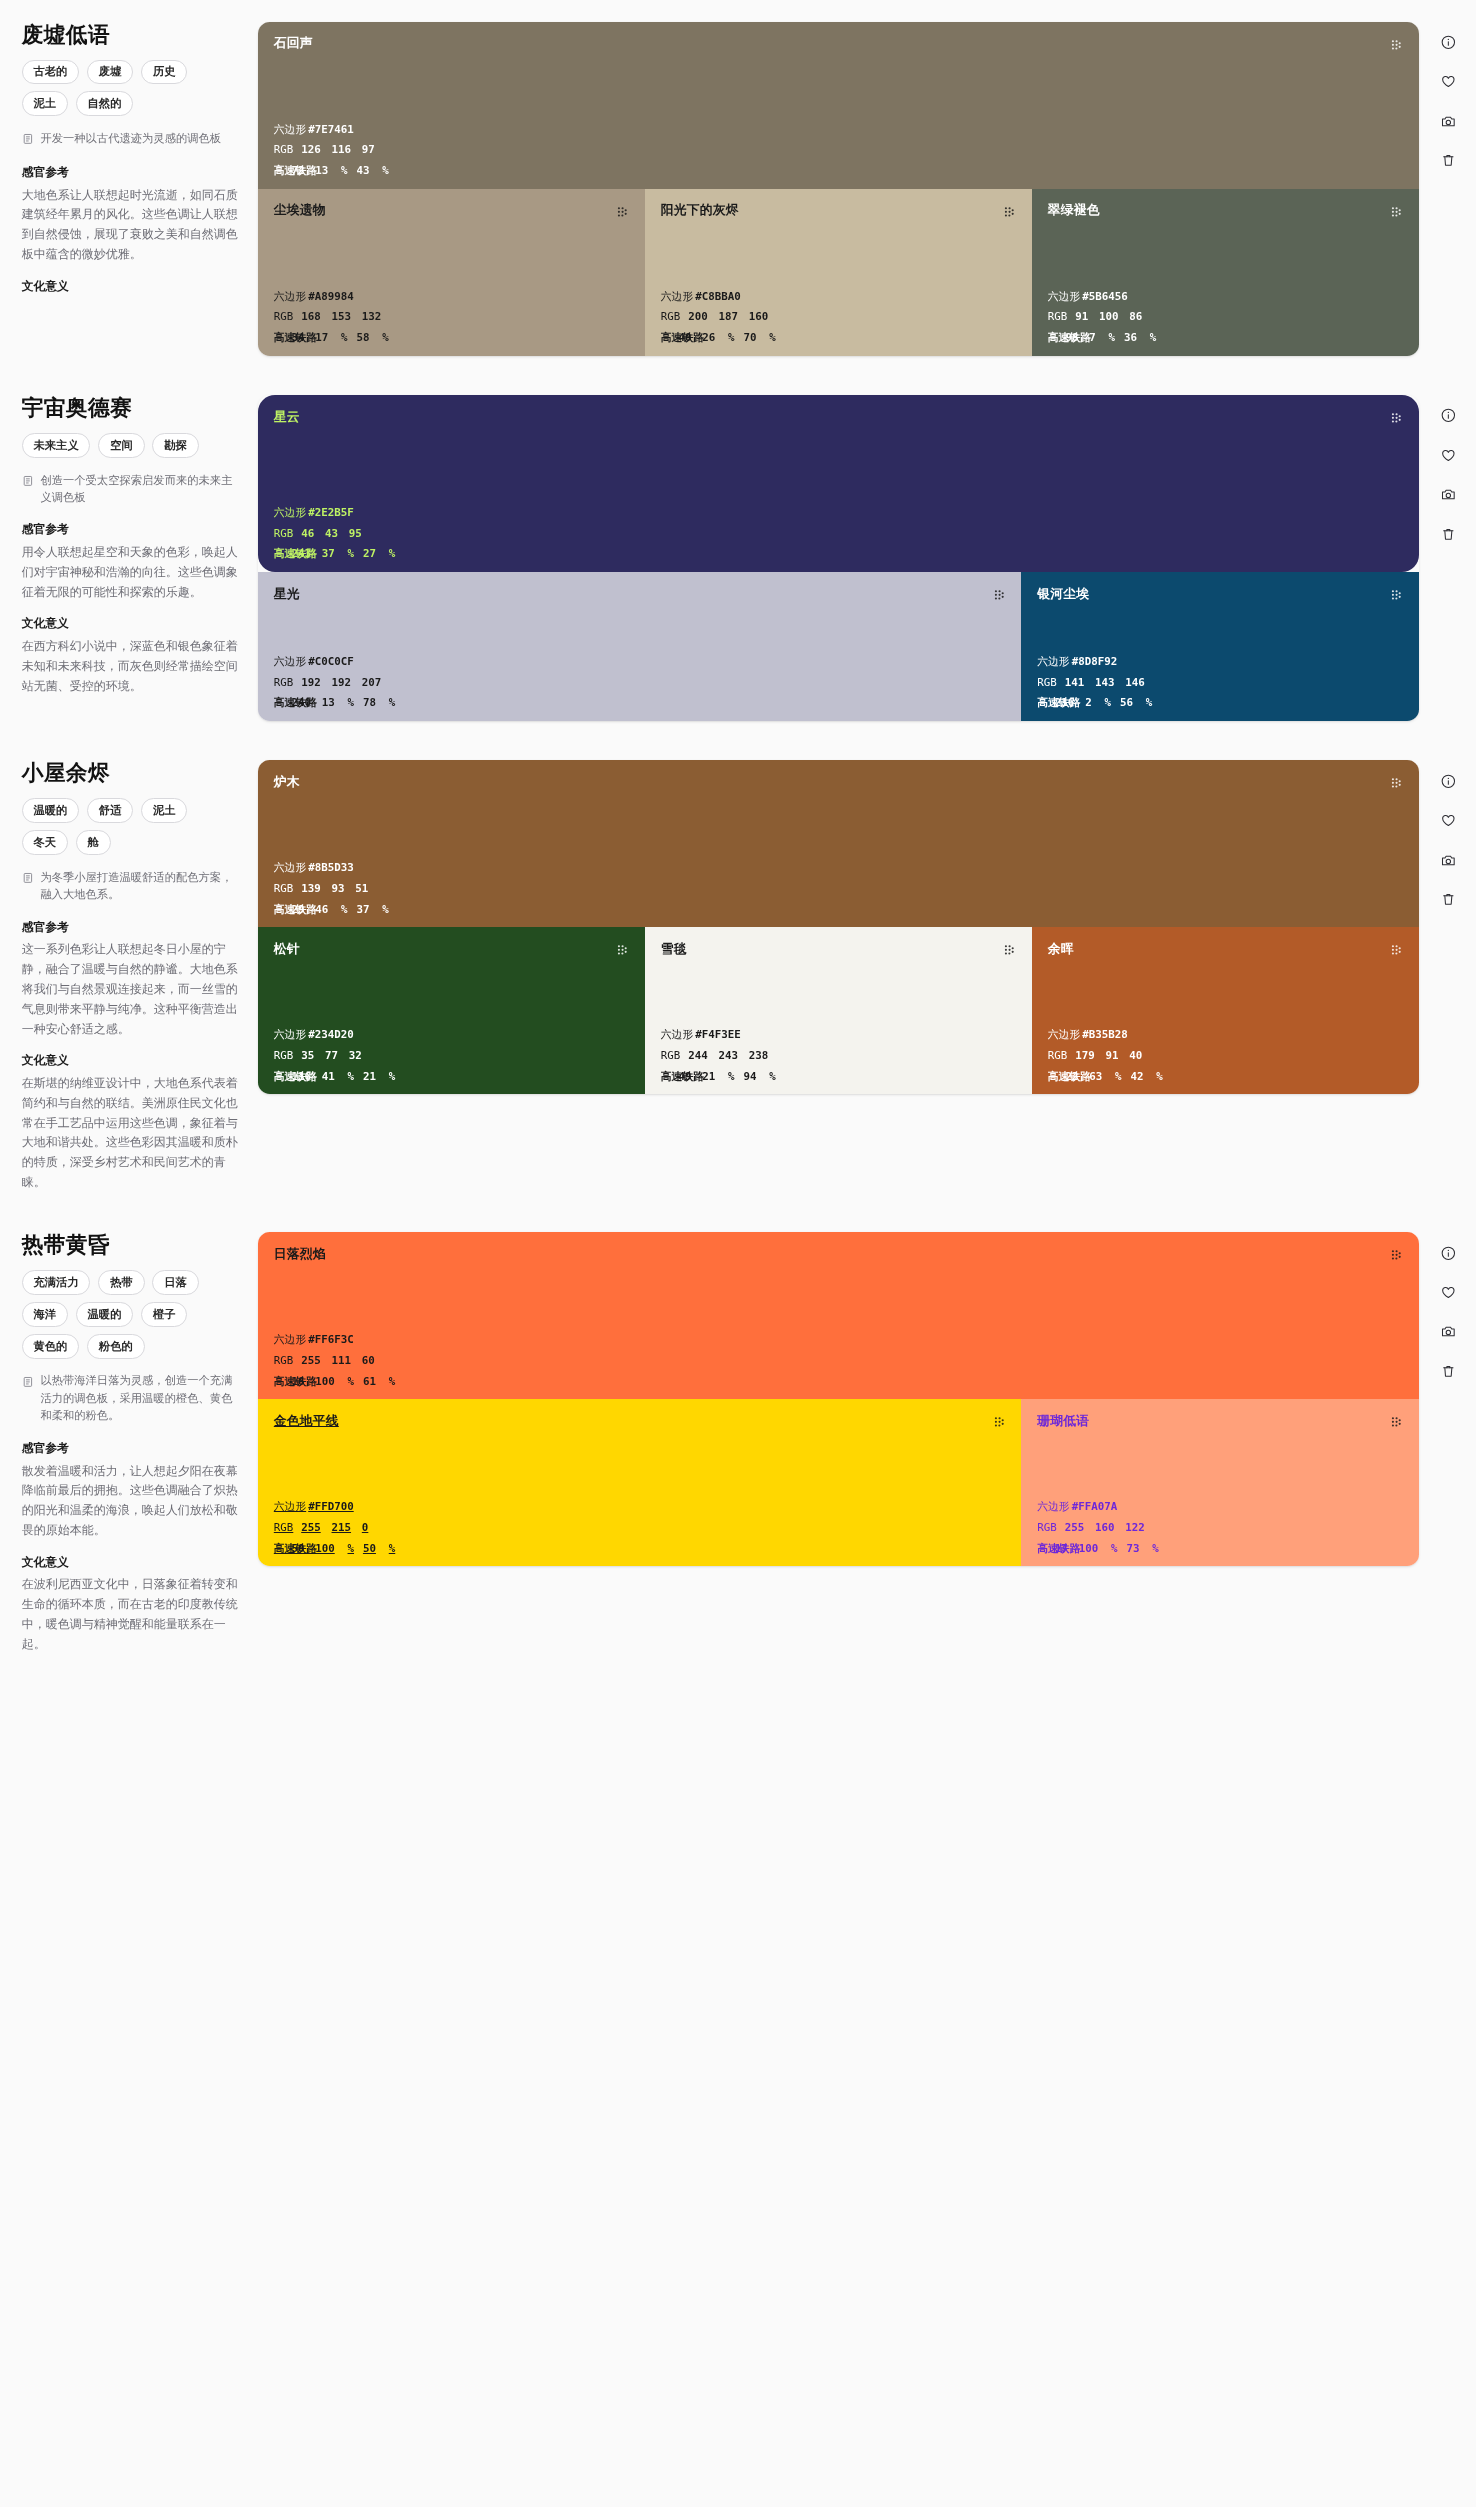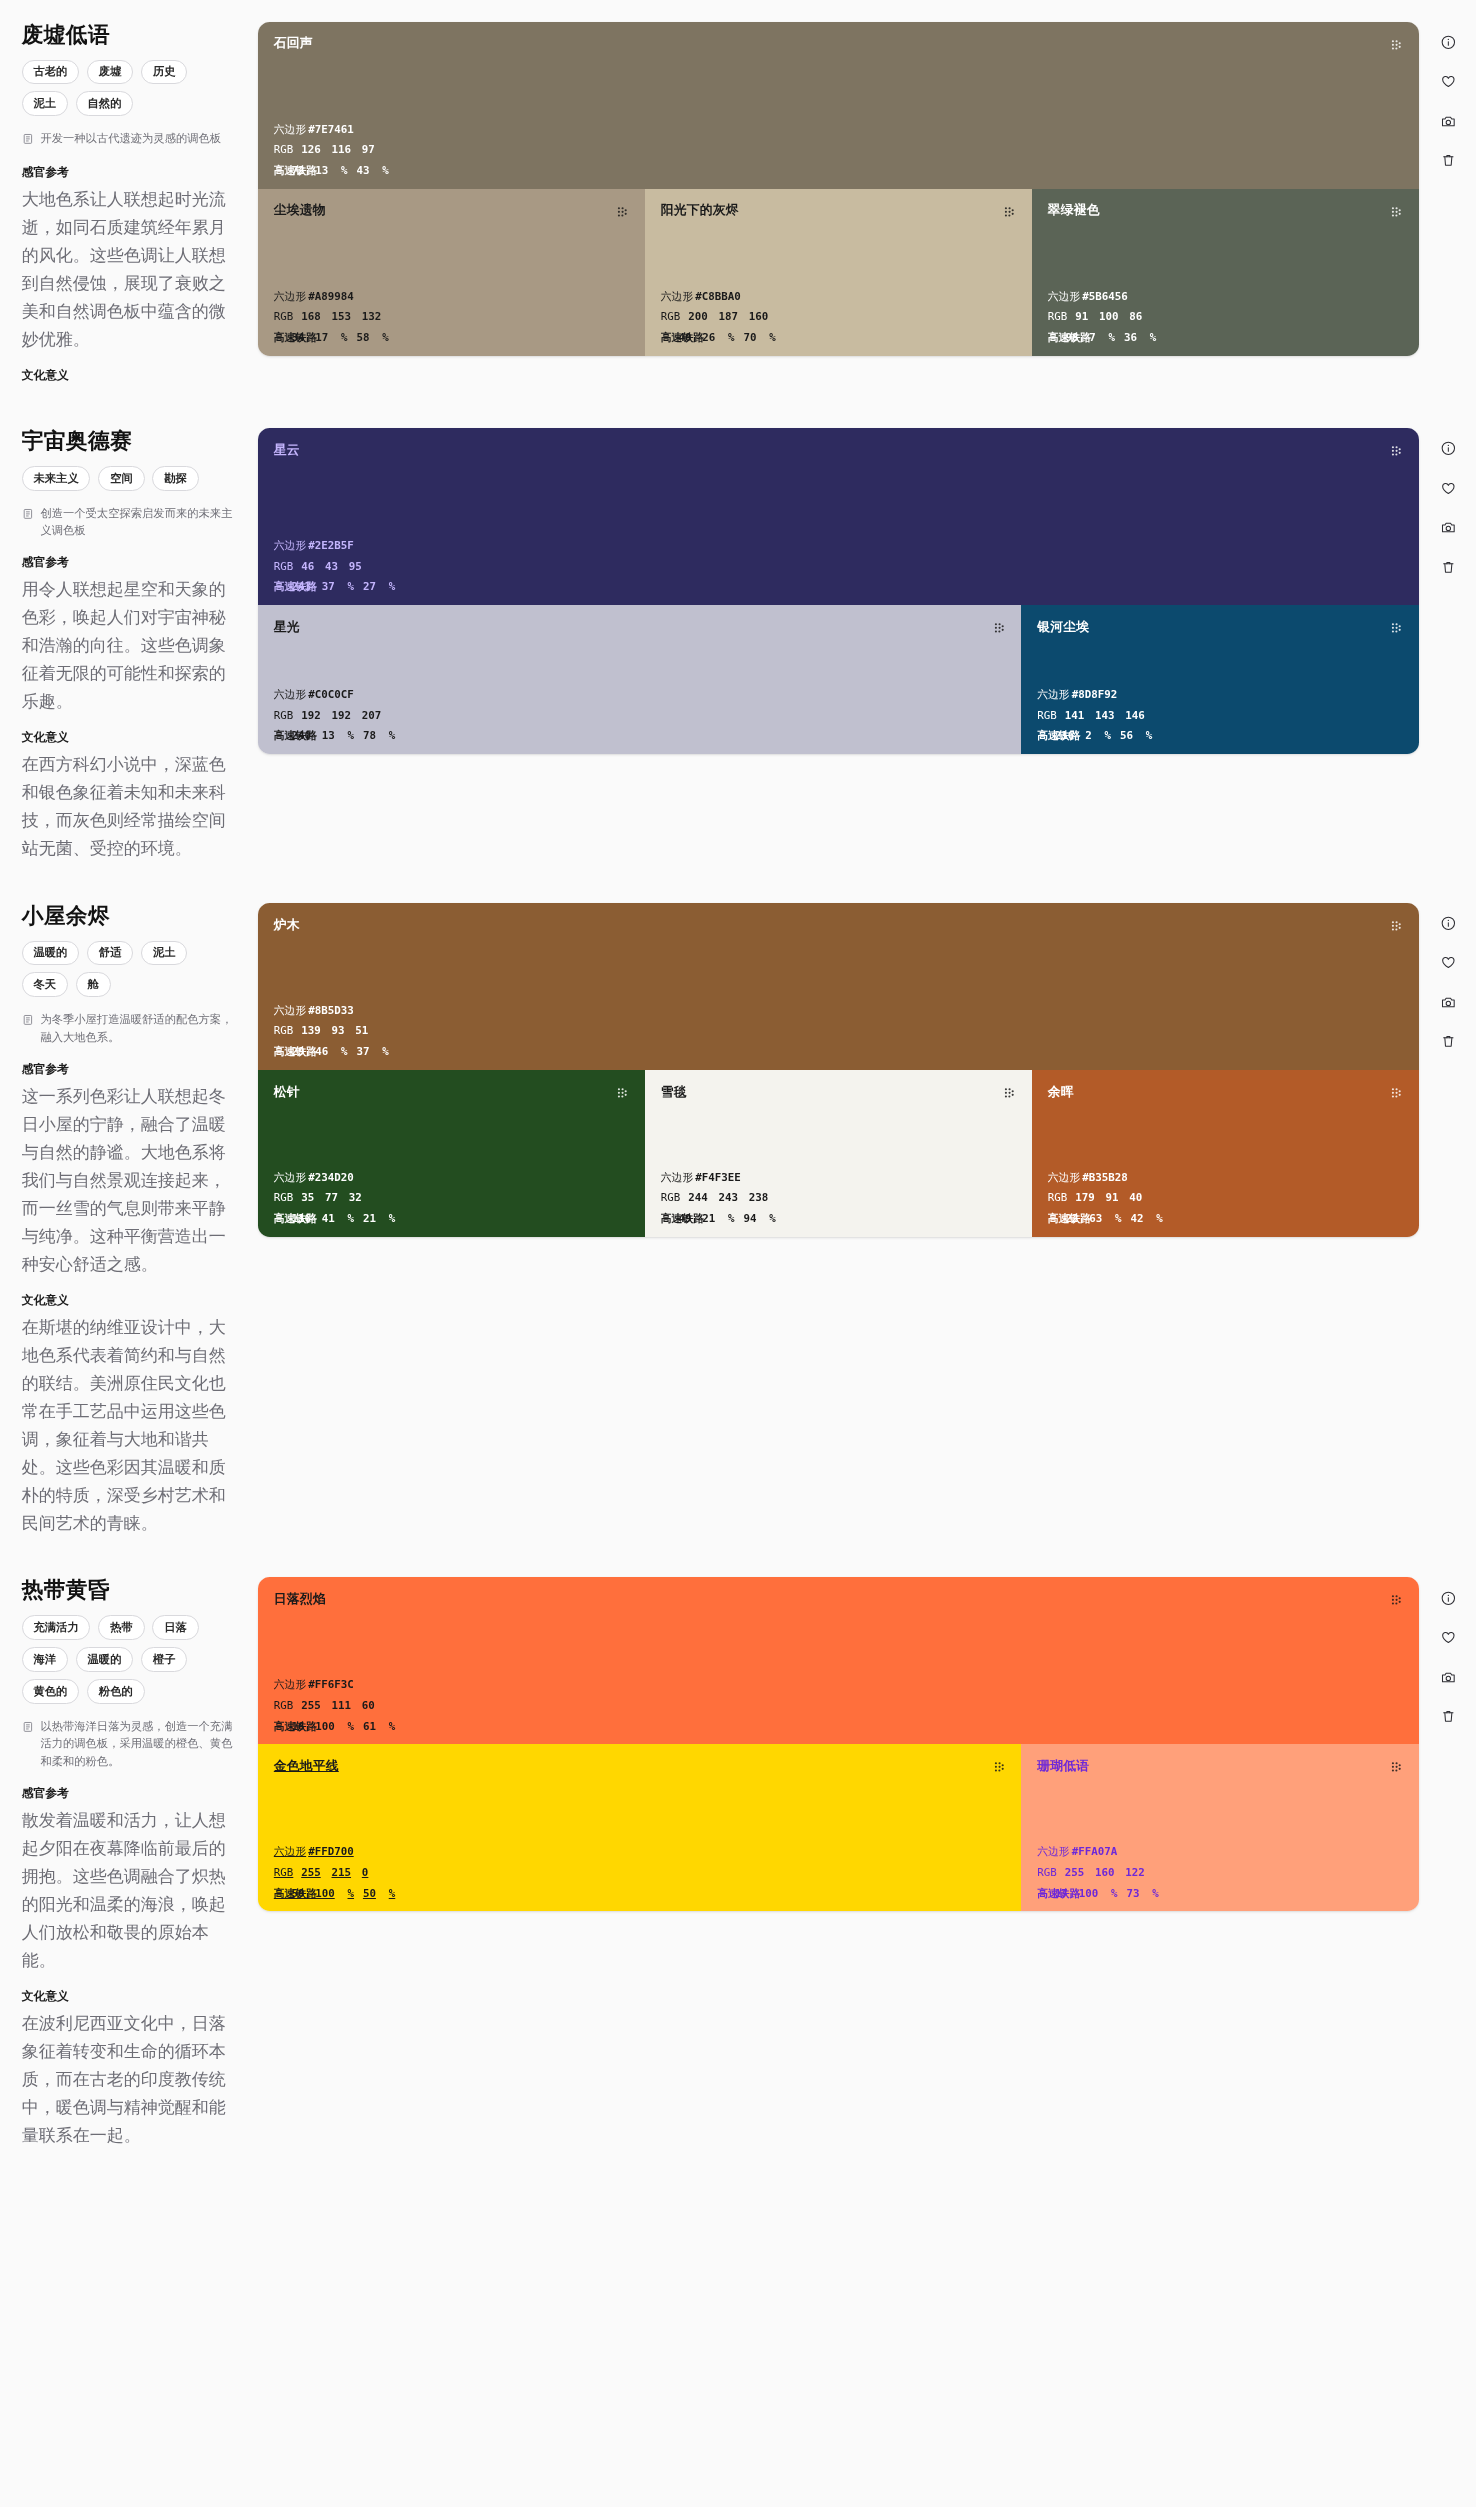--- a/index.html
+++ b/index.html
@@ -67,21 +67,21 @@
     line-height: 1.55;
     color: #6e6e76;
   }
   .sec-head {
     font-size: 11.8px;
     font-weight: 700;
     color: #1d1d1d;
     margin-bottom: 4.9px;
   }
   .sec-body {
-    font-size: 17px;
+    font-size: 12px;
     line-height: 1.65;
     color: #6d6d75;
     margin-bottom: 13.8px;
   }
   .sec-body.last { margin-bottom: 0; }
 
   
   .card {
     flex: 1 1 auto;
     border-radius: 11.8px;
@@ -386,21 +386,21 @@
             </svg></span>
           <span class="brief-text">创造一个受太空探索启发而来的未来主义调色板</span>
         </div>
         <div class="sec-head">感官参考</div>
         <div class="sec-body">用令人联想起星空和天象的色彩，唤起人们对宇宙神秘和浩瀚的向往。这些色调象征着无限的可能性和探索的乐趣。</div>
         <div class="sec-head">文化意义</div>
         <div class="sec-body last">在西方科幻小说中，深蓝色和银色象征着未知和未来科技，而灰色则经常描绘空间站无菌、受控的环境。</div>
       </div>
       <div class="card">
         <div class="row" style="height: 177px;">
-          <div class="sw" style="background: rgb(46, 43, 95); color: #c4b5fd; flex: 1 1 0px;">
+          <div class="sw" style="background: rgb(46, 43, 95); color: #bef264; flex: 1 1 0px; border-radius: 17px;">
             <div class="sw-top">
               <div class="sw-name">星云</div>
               <span class="drag"><svg width="12.8" height="12.8" viewBox="0 0 14 14" fill="#ffffff">
                   <circle cx="3.2" cy="2.4" r="1.15"></circle>
                   <circle cx="3.2" cy="6.4" r="1.15"></circle>
                   <circle cx="3.2" cy="10.4" r="1.15"></circle>
                   <circle cx="7.2" cy="2.4" r="1.15"></circle>
                   <circle cx="7.2" cy="6.4" r="1.15"></circle>
                   <circle cx="10.6" cy="4.6" r="1.15"></circle>
                   <circle cx="10.6" cy="8.6" r="1.15"></circle>

